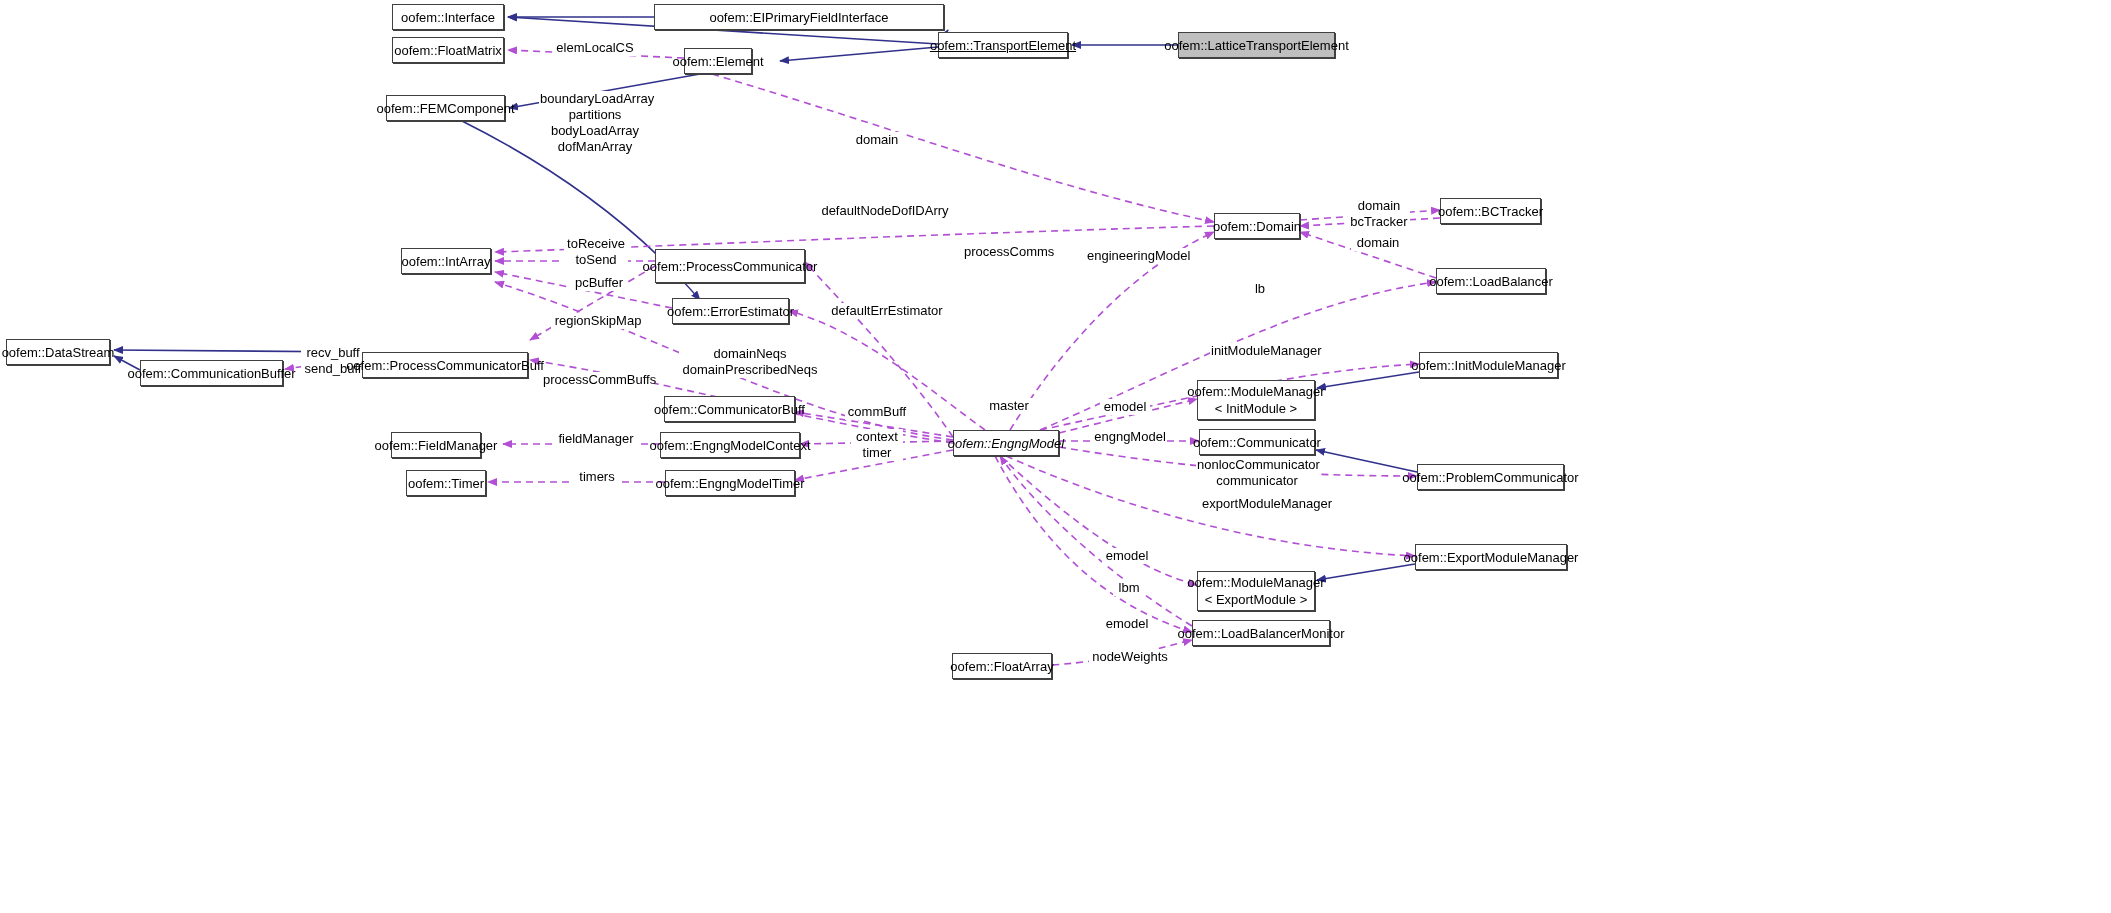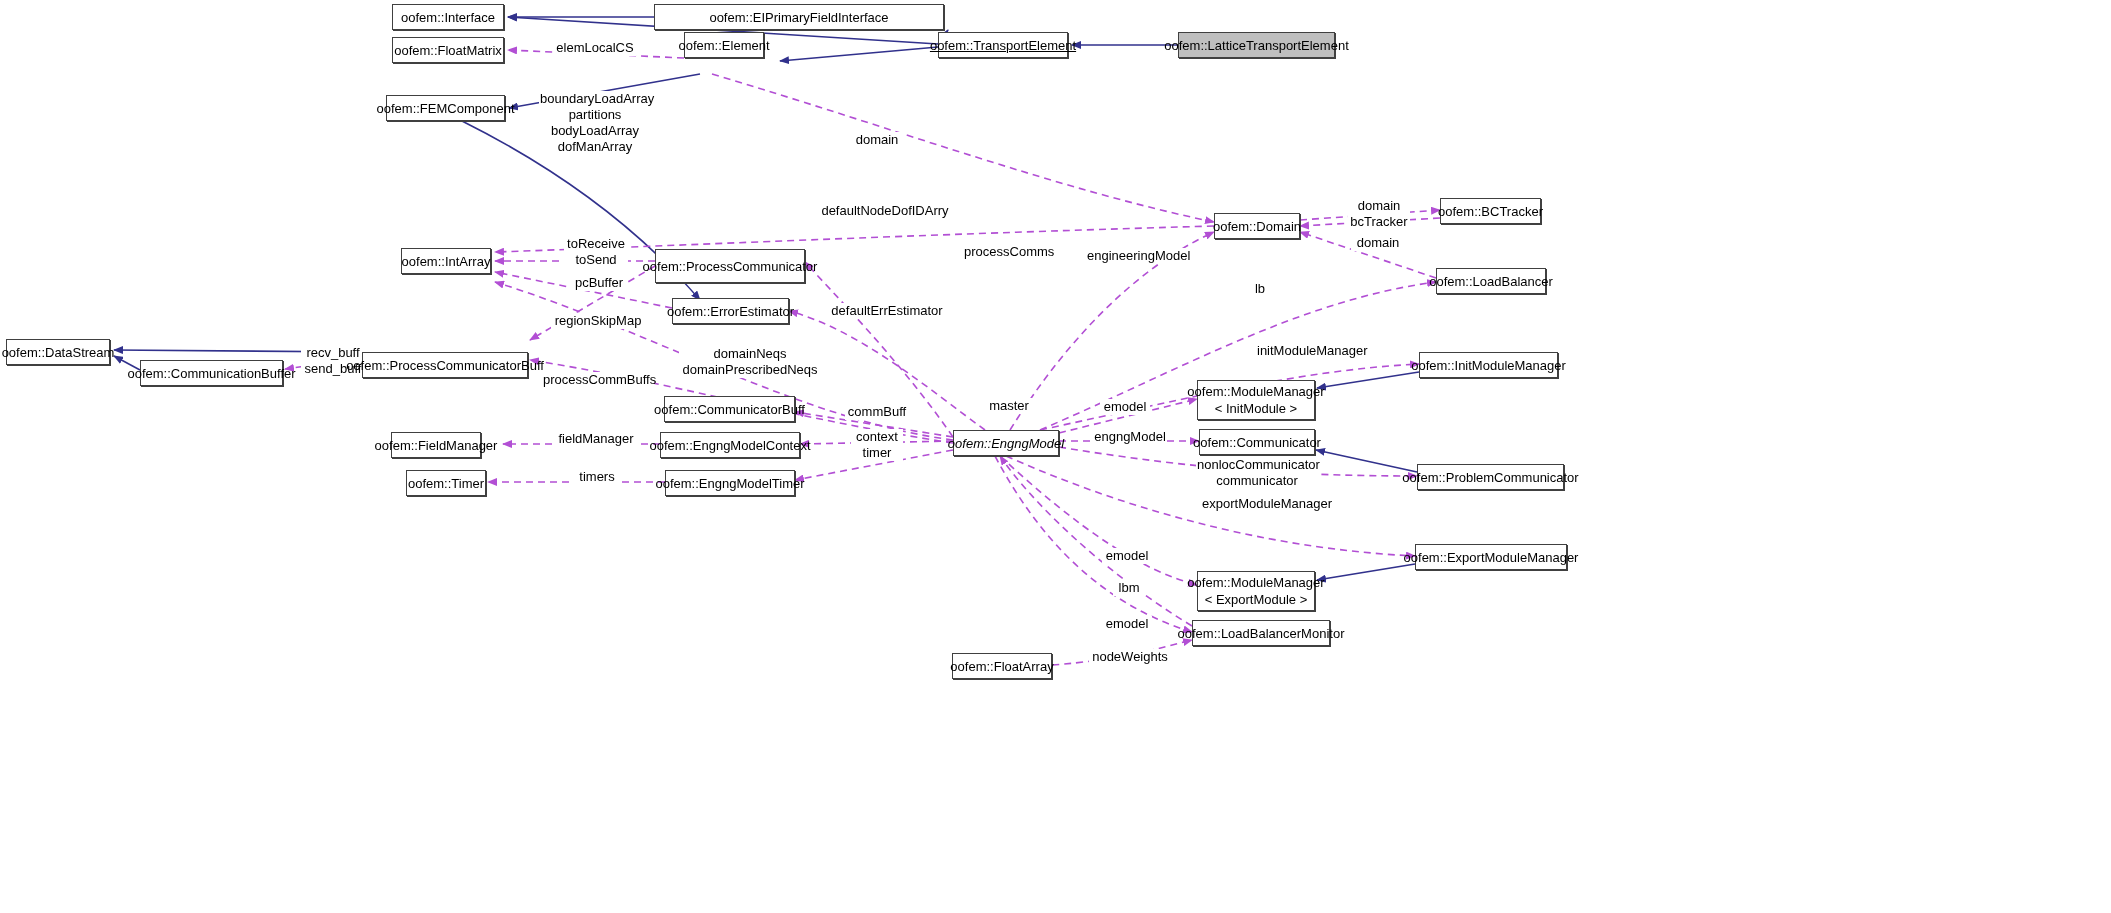--- a/index.html
+++ b/index.html
@@ -111,21 +111,21 @@
         <path d="M 1052,665 C 1120,660 1160,648 1192,640" fill="none" stroke="#b24fd4" stroke-width="1.6" stroke-dasharray="7,5" marker-end="url(#arrow-purple)"></path>
       </g>
   </svg>
 
   <div id="node-layer">
       <div class="node" style="left: 392px; top: 4px; width: 112px; height: 26px;">oofem::Interface</div>
       <div class="node" style="left: 654px; top: 4px; width: 290px; height: 26px;">oofem::EIPrimaryFieldInterface</div>
       <div class="node" style="left: 938px; top: 32px; width: 130px; height: 26px; text-decoration: underline;">oofem::TransportElement</div>
       <div class="node hl" style="left: 1178px; top: 32px; width: 157px; height: 26px;">oofem::LatticeTransportElement</div>
       <div class="node" style="left: 392px; top: 37px; width: 112px; height: 26px;">oofem::FloatMatrix</div>
-      <div class="node" style="left: 684px; top: 32px; width: 80px; height: 26px;">oofem::Element</div>
+      <div class="node" style="left: 684px; top: 48px; width: 68px; height: 26px;">oofem::Element</div>
       <div class="node" style="left: 386px; top: 95px; width: 119px; height: 26px;">oofem::FEMComponent</div>
       <div class="node" style="left: 1214px; top: 213px; width: 86px; height: 26px;">oofem::Domain</div>
       <div class="node" style="left: 1440px; top: 198px; width: 101px; height: 26px;">oofem::BCTracker</div>
       <div class="node" style="left: 401px; top: 248px; width: 90px; height: 26px;">oofem::IntArray</div>
       <div class="node" style="left: 655px; top: 249px; width: 150px; height: 34px;">oofem::ProcessCommunicator</div>
       <div class="node" style="left: 1436px; top: 268px; width: 110px; height: 26px;">oofem::LoadBalancer</div>
       <div class="node" style="left: 672px; top: 298px; width: 117px; height: 26px;">oofem::ErrorEstimator</div>
       <div class="node" style="left: 6px; top: 339px; width: 104px; height: 26px;">oofem::DataStream</div>
       <div class="node" style="left: 362px; top: 340px; width: 166px; height: 26px; margin-top: 12px;">oofem::ProcessCommunicatorBuff</div>
       <div class="node" style="left: 1419px; top: 352px; width: 139px; height: 26px;">oofem::InitModuleManager</div>
@@ -158,21 +158,21 @@
 bcTracker</div>
       <div class="edge-label" style="left: 564px; top: 236px; width: 62px;">toReceive
 toSend</div>
       <div class="edge-label" style="left: 1351px; top: 235px; width: 52px;">domain</div>
       <div class="edge-label" style="left: 963px; top: 244px; width: 90px;">processComms</div>
       <div class="edge-label" style="left: 1086px; top: 248px; width: 100px;">engineeringModel</div>
       <div class="edge-label" style="left: 571px; top: 275px; width: 54px;">pcBuffer</div>
       <div class="edge-label" style="left: 1250px; top: 281px; width: 18px;">lb</div>
       <div class="edge-label" style="left: 826px; top: 303px; width: 120px;">defaultErrEstimator</div>
       <div class="edge-label" style="left: 551px; top: 313px; width: 92px;">regionSkipMap</div>
-      <div class="edge-label" style="left: 1256px; top: 343px; width: 110px;">initModuleManager</div>
+      <div class="edge-label" style="left: 1210px; top: 343px; width: 110px;">initModuleManager</div>
       <div class="edge-label" style="left: 679px; top: 346px; width: 140px;">domainNeqs
 domainPrescribedNeqs</div>
       <div class="edge-label" style="left: 301px; top: 345px; width: 62px;">recv_buff
 send_buff</div>
       <div class="edge-label" style="left: 542px; top: 372px; width: 110px;">processCommBuffs</div>
       <div class="edge-label" style="left: 1100px; top: 399px; width: 48px;">emodel</div>
       <div class="edge-label" style="left: 845px; top: 404px; width: 62px;">commBuff</div>
       <div class="edge-label" style="left: 985px; top: 398px; width: 46px;">master</div>
       <div class="edge-label" style="left: 554px; top: 431px; width: 82px;">fieldManager</div>
       <div class="edge-label" style="left: 851px; top: 429px; width: 50px;">context

